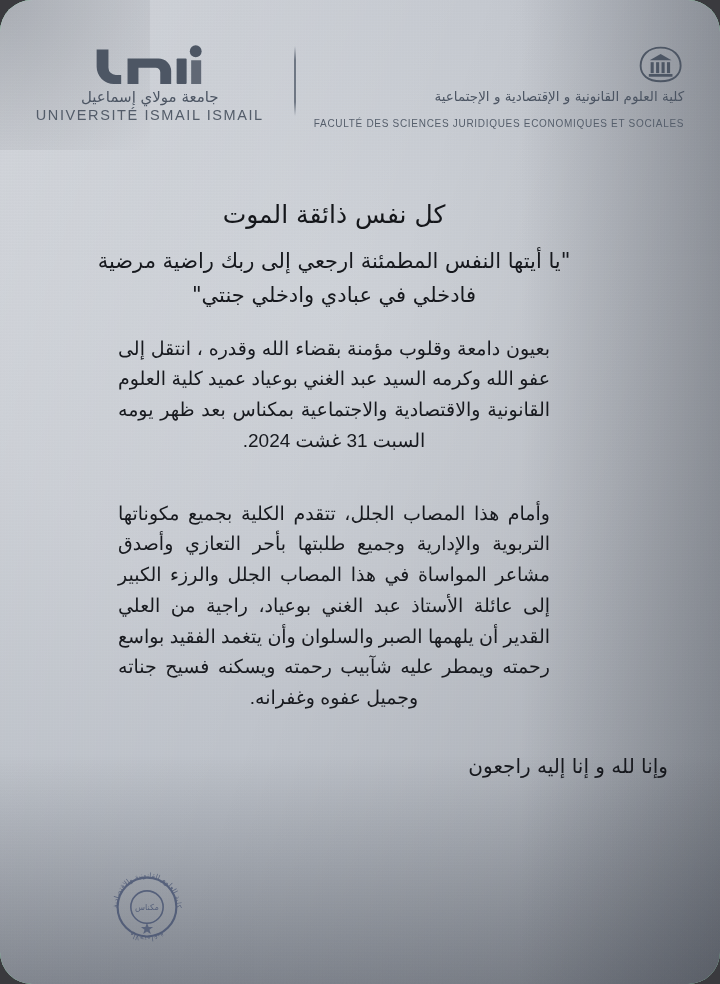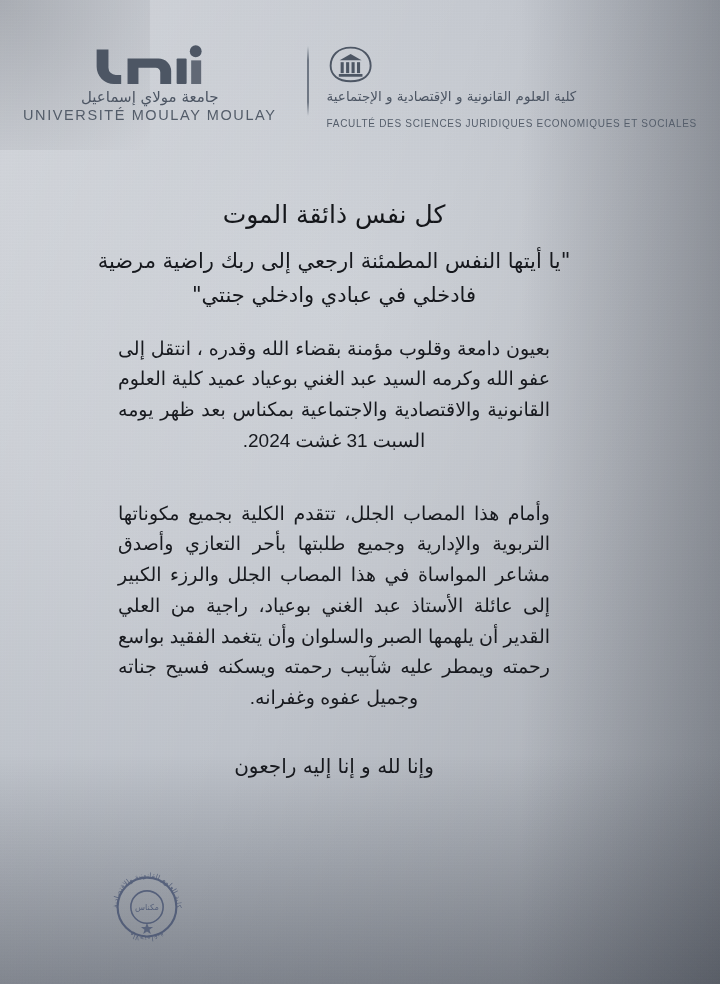--- a/index.html
+++ b/index.html
@@ -8,20 +8,21 @@
     padding: 0;
     background: #3a3a3e;
   }
   #page {
     position: relative;
     width: 720px;
     height: 984px;
     overflow: hidden;
     background: #86efac;
     font-family: "DejaVu Sans", "Liberation Sans", sans-serif;
+    border-radius: 32px;
   }
   
   #paper-base {
     position: absolute;
     inset: 0;
     background:
       radial-gradient(130% 85% at 46% 30%, #ced2d8 0%, #c6cad1 38%, #b9bec6 68%, #a9aeb7 100%);
   }
   #light-sweep {
     position: absolute;
@@ -108,21 +109,21 @@
   }
   .lh-divider {
     width: 2px;
     height: 70px;
     background: linear-gradient(to bottom, rgba(80,90,105,0.0), rgba(80,90,105,0.75) 20%, rgba(80,90,105,0.75) 80%, rgba(80,90,105,0.0));
     margin: 2px 14px 0 14px;
   }
   .lh-right {
     display: flex;
     flex-direction: column;
-    align-items: flex-start;
+    align-items: flex-end;
     padding-left: 4px;
   }
   .fac-mark {
     height: 40px;
     display: block;
   }
   .lh-ar-fac {
     font-family: "DejaVu Sans", sans-serif;
     font-size: 13.5px;
     color: #4c5563;
@@ -171,21 +172,21 @@
     text-align: justify;
     text-align-last: center;
     font-family: Liberation Sans, sans-serif;
     color: #17191e;
   }
   .para.p2 {
     margin-top: 42px;
   }
   .closing {
     margin-top: 40px;
-    text-align: center;
+    text-align: right;
     font-size: 20px;
     font-family: "DejaVu Sans", sans-serif;
     color: #16181d;
   }
 
   
   .stamp {
     position: absolute;
     left: 98px;
     top: 862px;
@@ -222,21 +223,21 @@
 
               <rect x="92" y="16" width="11" height="28" rx="1"></rect>
 
               <circle cx="113" cy="8" r="6.5"></circle>
 
               <path d="M108 18 h11 v26 h-11 Z" opacity="0.85"></path>
             </g>
           </svg>
         </span>
         <div class="lh-ar-uni">جامعة مولاي إسماعيل</div>
-        <div class="lh-fr-uni">UNIVERSITÉ MOULAY MOULAY</div>
+        <div class="lh-fr-uni">UNIVERSITÉ ISMAIL ISMAIL</div>
       </div>
 
       <div class="lh-divider"></div>
 
       <div class="lh-right">
         <span>
           <svg class="fac-mark" viewBox="0 0 52 44" xmlns="http://www.w3.org/2000/svg" aria-hidden="true">
             <g fill="none" stroke="#4d5664" stroke-width="2.1">
               <path d="M26 4 C12 4 4 13 4 24 C4 34 12 41 26 41 C40 41 48 34 48 24 C48 13 40 4 26 4 Z"></path>
             </g>

